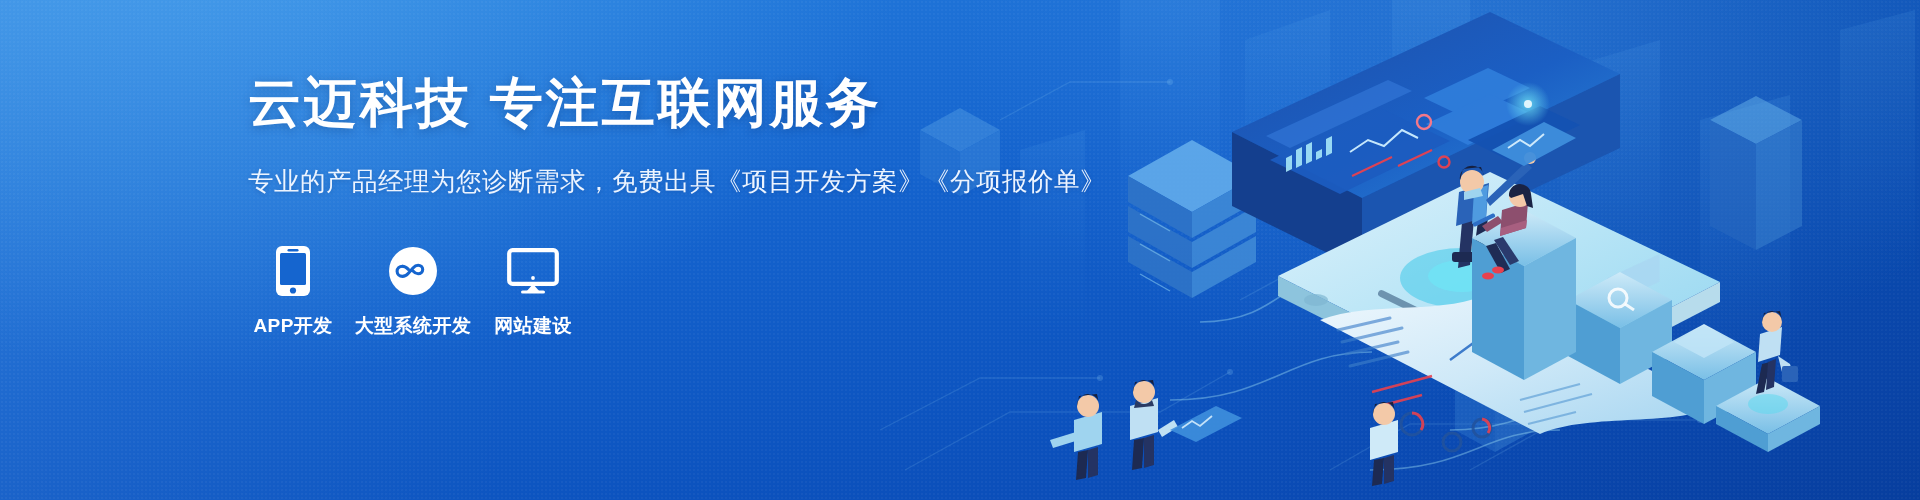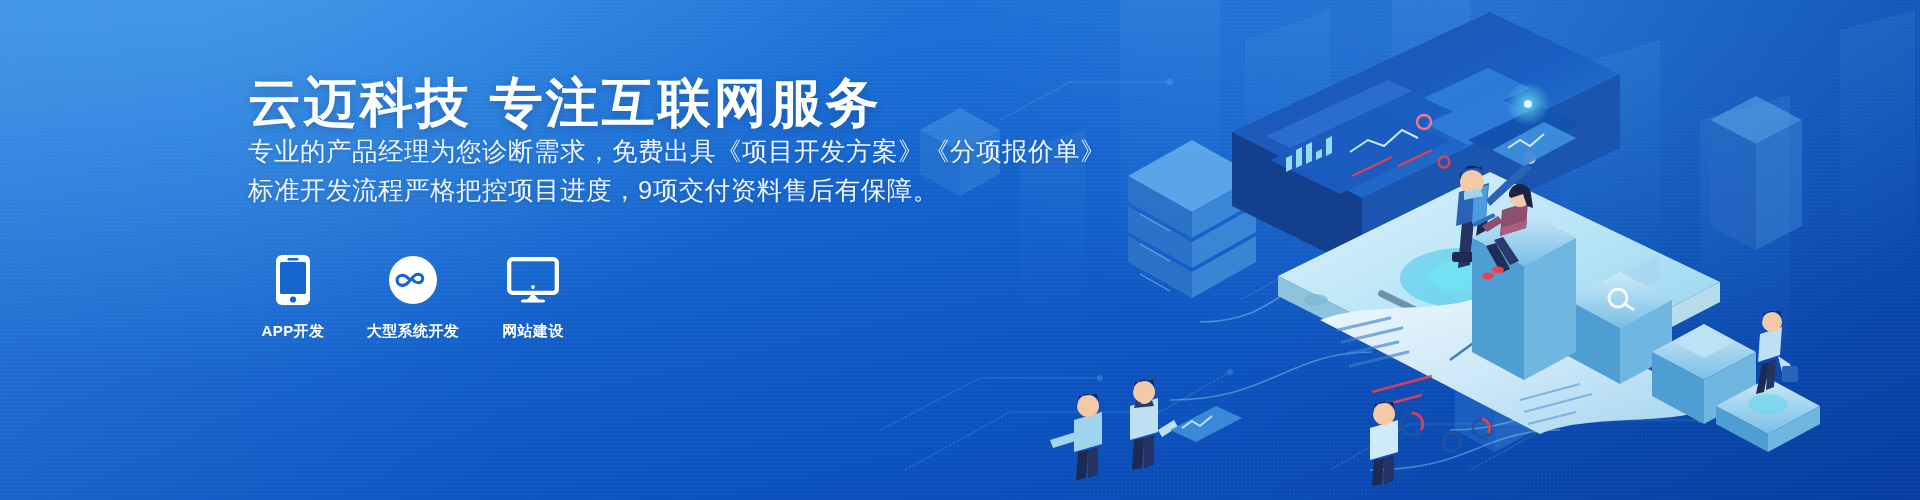--- a/index.html
+++ b/index.html
@@ -39,21 +39,21 @@
   
   .content{ position:absolute; left:248px; top:74px; z-index:12; }
 
   .headline{
     font-size:53px; font-weight:bold; color:#ffffff;
     letter-spacing:3px; line-height:1.1;
     white-space:nowrap;
     text-shadow:0 2px 10px rgba(3,40,100,.30);
   }
 
-  .sub{ }
+  .sub{ margin-top:30px; }
   .sub-line{
     font-size:25.5px; color:#ecf4ff; line-height:1.52;
     letter-spacing:.5px; white-space:nowrap;
     text-shadow:0 1px 4px rgba(3,40,100,.22);
   }
 
   
   .services{
     margin-top:44px;
     display:flex; align-items:flex-end; gap:30px;
@@ -62,21 +62,21 @@
     width:90px;
     display:flex; flex-direction:column; align-items:center;
   }
   .svc-ico{
     height:52px; width:52px;
     display:flex; align-items:center; justify-content:center;
     margin-bottom:16px;
   }
   .svc-ico svg{ display:block; }
   .svc-lbl{
-    font-size:15px; color:#ffffff; font-weight:bold;
+    font-size:19px; color:#ffffff; font-weight:bold;
     white-space:nowrap; letter-spacing:.4px;
   }
 
   
   .art{ position:absolute; right:0; top:0; width:900px; height:500px; z-index:6; }
   .art svg{ display:block; width:900px; height:500px; }
 </style>
 </head>
 <body>
 
@@ -133,21 +133,20 @@
       <polygon points="1535,390 1535,430 1495,452 1495,412" fill="#549fe2"></polygon>
     </g>
   </svg>
 
   <div class="content">
 
     <h1 class="headline">云迈科技 专注互联网服务</h1>
 
     <div class="sub">
       <div class="sub-line">专业的产品经理为您诊断需求，免费出具《项目开发方案》《分项报价单》</div>
-      <div class="sub-line">标准开发流程严格把控项目进度，9项交付资料售后有保障。</div>
     </div>
 
     <div class="services">
 
       <div class="svc">
         <span class="svc-ico">
           <svg width="36" height="52" viewBox="0 0 36 52">
             <rect x="1" y="1" width="34" height="50" rx="6" fill="#ffffff"></rect>
             <rect x="5" y="8" width="26" height="32" rx="1.5" fill="#1565cf"></rect>
             <rect x="12.5" y="4" width="11" height="2.6" rx="1.3" fill="#1565cf"></rect>

